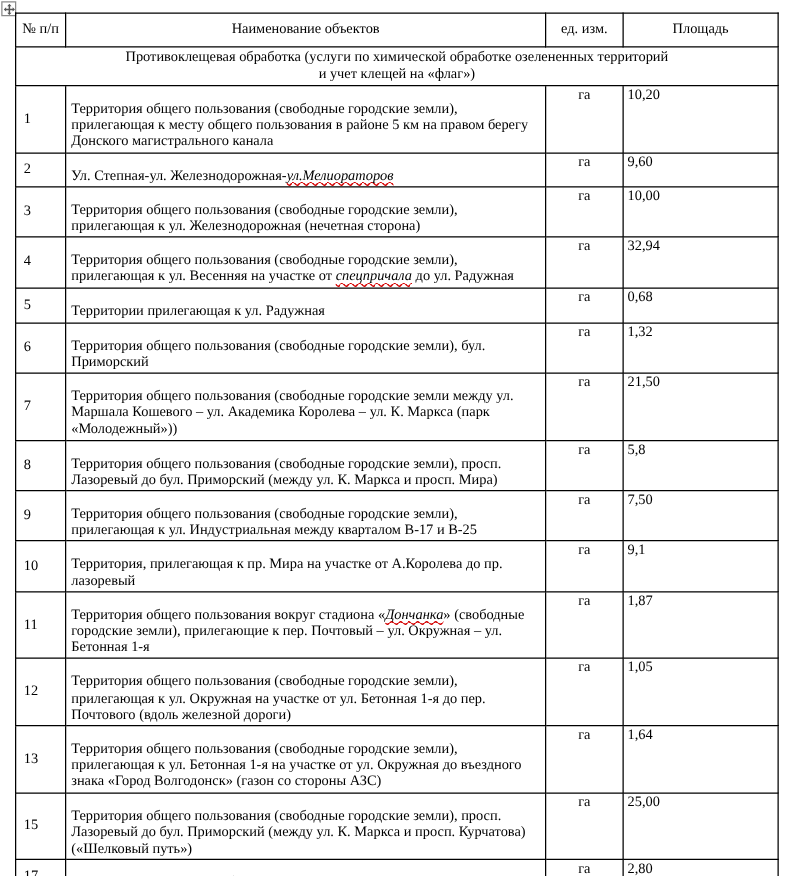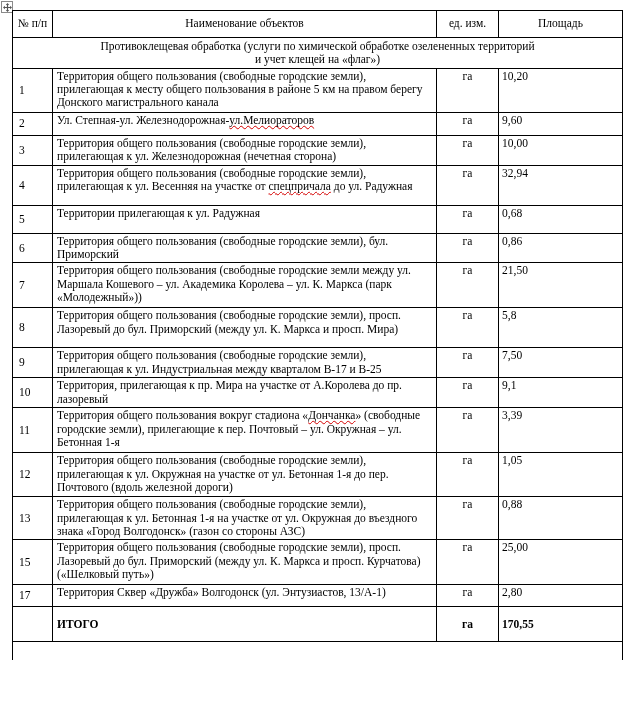--- a/index.html
+++ b/index.html
@@ -17,33 +17,34 @@
     border-collapse:collapse;table-layout:fixed;
   }
   .doc td,.doc th{
     border:1px solid #000;
     font-size:11.5px;line-height:13.2px;font-weight:normal;
     padding:1px 3px;vertical-align:top;overflow:hidden;
     word-wrap:break-word;
   }
   .doc th{vertical-align:middle;text-align:center;padding:1px 3px;}
   td.c-num{vertical-align:middle;text-align:left;padding:0 0 0 6px;}
-  td.c-name{padding:1px 4px 1px 4px;}
+  td.c-name{padding:12px 4px 1px 4px;}
   td.c-unit{text-align:center;}
   td.c-area{text-align:left;}
   tr.section-row td{text-align:center;vertical-align:middle;padding:1px 2px;}
   tr.section-row .section-line{white-space:nowrap;}
   tr.total-row td{vertical-align:middle;font-weight:bold;}
   tr.empty-row td{border-bottom:none;}
   .squiggle{
     text-decoration-line:underline;
     text-decoration-style:wavy;
     text-decoration-color:#d40000;
     text-decoration-thickness:1px;
     text-decoration-skip-ink:none;
+    font-style:italic;
   }
 </style>
 </head>
 <body>
 
 <div class="move-handle">
   <svg width="9" height="9" viewBox="0 0 9 9" aria-hidden="true">
     <path d="M4.5 0 L6.2 1.9 H5.1 V3.9 H7.1 V2.8 L9 4.5 L7.1 6.2 V5.1 H5.1 V7.1 H6.2 L4.5 9 L2.8 7.1 H3.9 V5.1 H1.9 V6.2 L0 4.5 L1.9 2.8 V3.9 H3.9 V1.9 H2.8 Z" fill="#555555"></path>
   </svg>
 </div>
@@ -103,21 +104,21 @@
       <td class="c-num">5</td>
       <td class="c-name">Территории прилегающая к ул. Радужная</td>
       <td class="c-unit">га</td>
       <td class="c-area">0,68</td>
     </tr>
 
     <tr style="height:28px">
       <td class="c-num">6</td>
       <td class="c-name">Территория общего пользования (свободные городские земли), бул. Приморский</td>
       <td class="c-unit">га</td>
-      <td class="c-area">0,86</td>
+      <td class="c-area">1,32</td>
     </tr>
 
     <tr style="height:45px">
       <td class="c-num">7</td>
       <td class="c-name">Территория общего пользования (свободные городские земли между ул. Маршала Кошевого – ул. Академика Королева – ул. К. Маркса (парк «Молодежный»))</td>
       <td class="c-unit">га</td>
       <td class="c-area">21,50</td>
     </tr>
 
     <tr style="height:40px">
@@ -138,35 +139,35 @@
       <td class="c-num">10</td>
       <td class="c-name">Территория,  прилегающая к пр. Мира на участке от А.Королева до пр. лазоревый</td>
       <td class="c-unit">га</td>
       <td class="c-area">9,1</td>
     </tr>
 
     <tr style="height:45px">
       <td class="c-num">11</td>
       <td class="c-name"><span>Территория общего пользования  вокруг стадиона «</span><span class="squiggle">Дончанка</span><span>» (свободные городские земли), прилегающие к пер. Почтовый – ул. Окружная – ул. Бетонная 1-я</span></td>
       <td class="c-unit">га</td>
-      <td class="c-area">3,39</td>
+      <td class="c-area">1,87</td>
     </tr>
 
     <tr style="height:44px">
       <td class="c-num">12</td>
       <td class="c-name">Территория общего пользования (свободные городские земли), прилегающая к ул. Окружная на участке от ул. Бетонная 1-я до пер. Почтового (вдоль железной дороги)</td>
       <td class="c-unit">га</td>
       <td class="c-area">1,05</td>
     </tr>
 
     <tr style="height:43px">
       <td class="c-num">13</td>
       <td class="c-name">Территория общего пользования (свободные городские земли), прилегающая к ул. Бетонная 1-я на участке от ул. Окружная до въездного знака «Город Волгодонск» (газон со стороны АЗС)</td>
       <td class="c-unit">га</td>
-      <td class="c-area">0,88</td>
+      <td class="c-area">1,64</td>
     </tr>
 
 
     <tr style="height:45px">
       <td class="c-num">15</td>
       <td class="c-name">Территория общего пользования (свободные городские земли), просп. Лазоревый до бул. Приморский (между ул. К. Маркса и просп. Курчатова) («Шелковый путь»)</td>
       <td class="c-unit">га</td>
       <td class="c-area">25,00</td>
     </tr>
 

